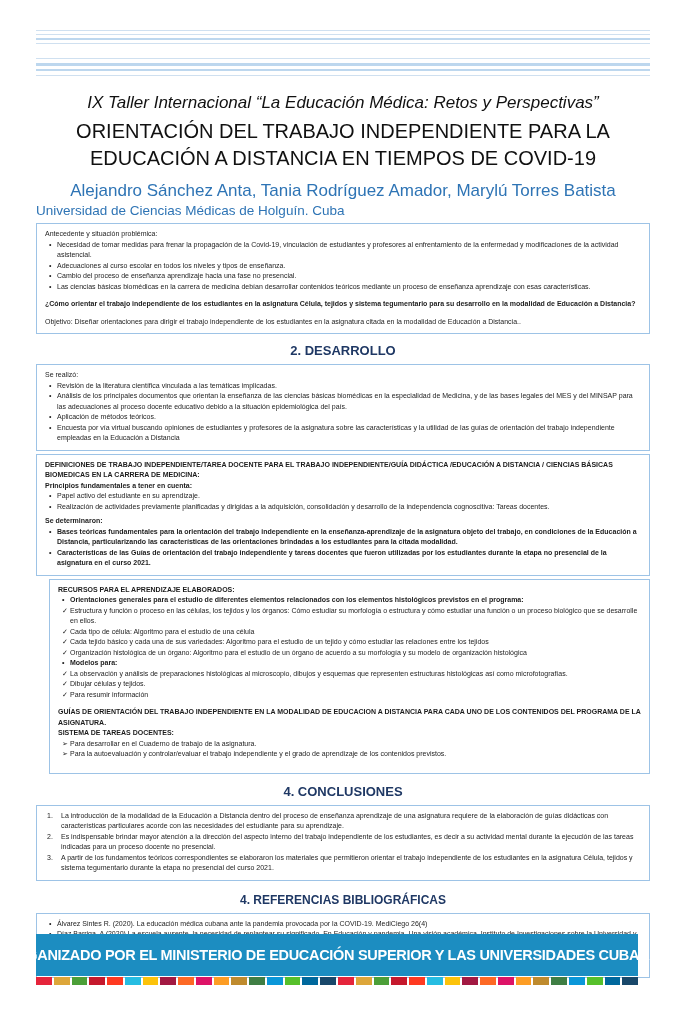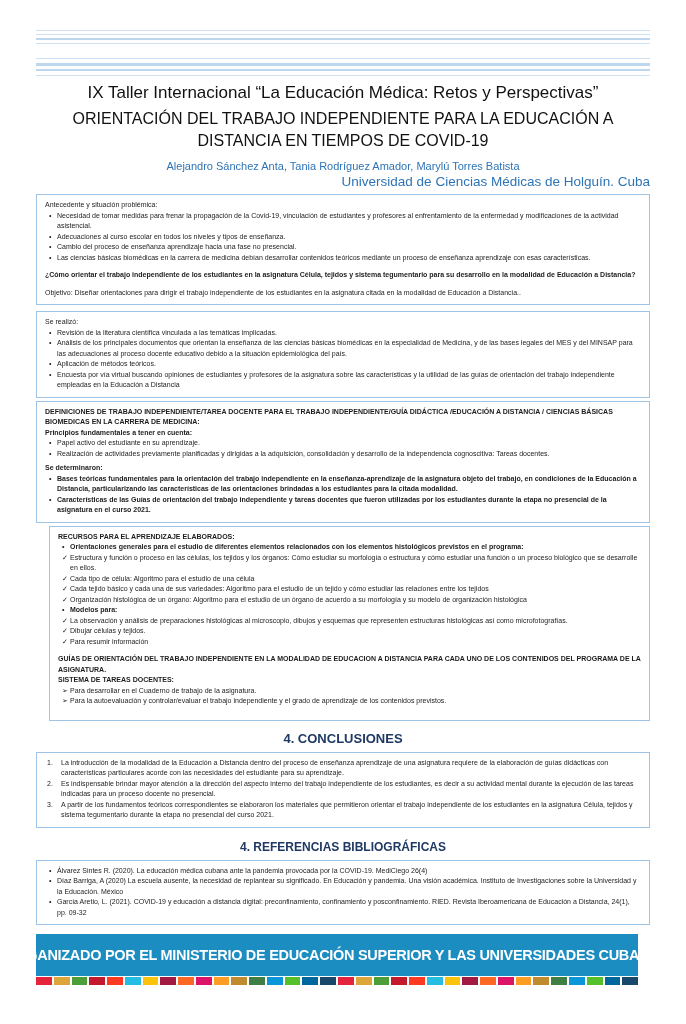--- a/index.html
+++ b/index.html
@@ -19,24 +19,24 @@
   .rules-mid .r1 { height:1px; background:#cfe0f0; margin-bottom:4px; }
   .rules-mid .r2 { height:3px; background:#bdd7ee; margin-bottom:3px; }
   .rules-mid .r3 { height:2px; background:#bdd7ee; margin-bottom:4px; }
   .rules-mid .r4 { height:1px; background:#cfe0f0; }
 
   
   .congress { margin-top:13px; text-align:center; font-size:37px; font-weight:800; letter-spacing:-1.5px; font-stretch:condensed; white-space:nowrap; }
   .congress .year { color:#2088c4; margin-left:6px; }
 
   
-  .workshop { margin-top:7px; text-align:center; font-size:17px; color:#111; }
-  .main-title { margin-top:5px; text-align:center; font-size:16px; line-height:1.35; color:#111; }
-  .authors { margin-top:9px; text-align:center; font-size:11px; color:#2e74b5; }
-  .affiliation { margin-top:2px; text-align:right; font-size:13.5px; color:#2e74b5; }
+  .workshop { margin-top:17px; text-align:center; font-size:17px; color:#111;font-style:italic; }
+  .main-title { margin-top:5px; text-align:center; font-size:20px; line-height:1.35; color:#111; }
+  .authors { margin-top:9px; text-align:center; font-size:17px; color:#2e74b5; }
+  .affiliation { margin-top:2px; text-align:left; font-size:13.5px; color:#2e74b5; }
 
   .sec-heading { text-align:center; font-weight:bold; color:#1f3864; }
   .sec-h1 { margin-top:13px; font-size:11px; }
   .sec-h2 { margin-top:9px; font-size:13px; }
   .sec-h3 { margin-top:10px; font-size:13px; }
   .sec-h4 { margin-top:12px; font-size:12px; }
 
   .box { border:1.5px solid #9dc3e6; background:#fff; padding:5px 8px 6px 8px; font-size:7px; line-height:1.5; color:#1c1c1c; }
   .box-intro { margin-top:5px; }
   .box-gap { margin-top:6px; }
@@ -102,20 +102,21 @@
     <div class="row">
         <span class="glyph">•</span>
         <span class="txt">Las ciencias básicas biomédicas en la carrera de medicina debían desarrollar contenidos teóricos mediante un proceso de enseñanza aprendizaje con esas características.</span>
       </div>
     <div class="spacer-sm"></div>
     <div class="b">¿Cómo orientar el trabajo independiente de los estudiantes en la asignatura Célula, tejidos y sistema tegumentario para su desarrollo en la modalidad de Educación a Distancia?</div>
     <div class="spacer-sm"></div>
     <div>Objetivo: Diseñar orientaciones para dirigir  el trabajo independiente de los estudiantes en la asignatura citada en la modalidad de Educación a Distancia..</div>
   </div>
 
+  <div class="sec-heading sec-h2">2. DESARROLLO</div>
 
   <div class="box box-gap">
     <div>Se realizó:</div>
     <div class="row">
         <span class="glyph">•</span>
         <span class="txt">Revisión de la literatura científica vinculada a las temáticas implicadas.</span>
       </div>
     <div class="row">
         <span class="glyph">•</span>
         <span class="txt">Análisis de los principales documentos que orientan la enseñanza de las ciencias básicas biomédicas en la especialidad de Medicina, y de las bases legales del MES y del MINSAP para las adecuaciones al proceso docente educativo debido a la situación epidemiológica del país.</span>

